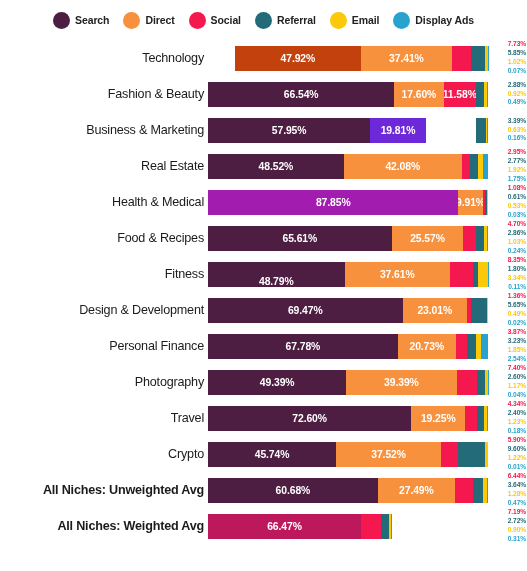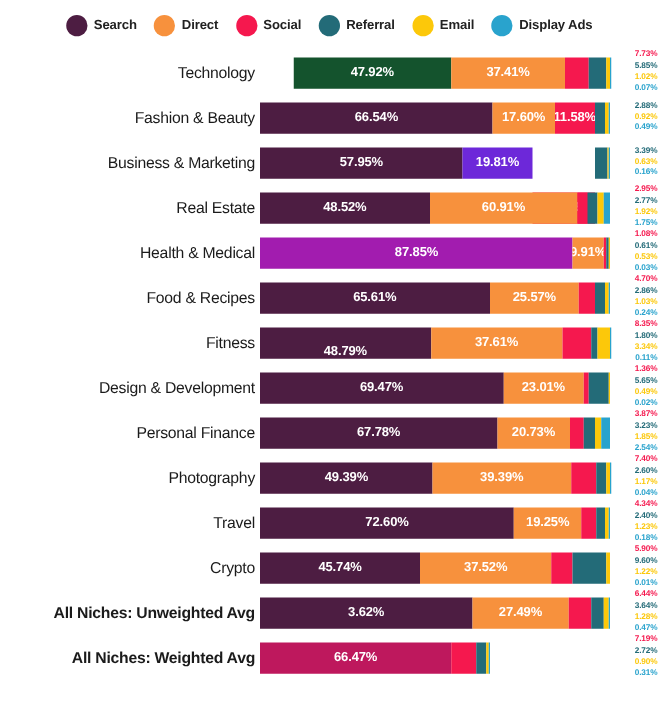--- a/index.html
+++ b/index.html
@@ -102,21 +102,21 @@
       <div class="legend-item">
         <span class="legend-swatch" style="background: rgb(41, 163, 205);"></span>
         <span class="legend-label">Display Ads</span>
       </div>
     </div>
 
   <div class="plot">
       <div class="row">
         <div class="cat-label">Technology</div>
         <div class="bar">
-          <div class="seg" title="Search 47.92%" style="background: #14532d; width: 144px; margin-left: 27px;">
+          <div class="seg" title="Search 47.92%" style="background: #c2410c; width: 144px; margin-left: 27px;">
             <span class="seg-value">47.92%</span>
           </div>
           <div class="seg" title="Direct 37.41%" style="background: rgb(247, 145, 61); width: 104.748px;">
             <span class="seg-value">37.41%</span>
           </div>
           <div class="seg" title="Social 7.73%" style="background: rgb(245, 24, 78); width: 21.644px;"></div>
           <div class="seg" title="Referral 5.85%" style="background: rgb(35, 107, 120); width: 16.38px;"></div>
           <div class="seg" title="Email 1.02%" style="background: rgb(252, 200, 10); width: 2.856px;"></div>
           <div class="seg" title="Display Ads 0.07%" style="background: rgb(41, 163, 205); width: 0.196px;"></div>
         </div>
@@ -171,21 +171,21 @@
           <div class="out-label" style="color: rgb(41, 163, 205);">0.16%</div>
         </div>
       </div>
       <div class="row">
         <div class="cat-label">Real Estate</div>
         <div class="bar">
           <div class="seg" title="Search 48.52%" style="background: rgb(77, 29, 66); width: 135.856px;">
             <span class="seg-value">48.52%</span>
           </div>
           <div class="seg" title="Direct 42.08%" style="background: rgb(247, 145, 61); width: 117.824px;">
-            <span class="seg-value">60.91%</span>
+            <span class="seg-value">42.08%</span>
           </div>
           <div class="seg" title="Social 2.95%" style="background: rgb(245, 24, 78); width: 8.26px;"></div>
           <div class="seg" title="Referral 2.77%" style="background: rgb(35, 107, 120); width: 7.756px;"></div>
           <div class="seg" title="Email 1.92%" style="background: rgb(252, 200, 10); width: 5.376px;"></div>
           <div class="seg" title="Display Ads 1.75%" style="background: rgb(41, 163, 205); width: 4.9px;"></div>
         </div>
         <div class="out-labels">
           <div class="out-label" style="color: rgb(245, 24, 78);">2.95%</div>
           <div class="out-label" style="color: rgb(35, 107, 120);">2.77%</div>
           <div class="out-label" style="color: rgb(252, 200, 10);">1.92%</div>
@@ -357,21 +357,21 @@
           <div class="out-label" style="color: rgb(245, 24, 78);">5.90%</div>
           <div class="out-label" style="color: rgb(35, 107, 120);">9.60%</div>
           <div class="out-label" style="color: rgb(252, 200, 10);">1.22%</div>
           <div class="out-label" style="color: rgb(41, 163, 205);">0.01%</div>
         </div>
       </div>
       <div class="row is-summary">
         <div class="cat-label">All Niches: Unweighted Avg</div>
         <div class="bar">
           <div class="seg" title="Search 60.68%" style="background: rgb(77, 29, 66); width: 169.904px;">
-            <span class="seg-value">3.62%</span>
+            <span class="seg-value">60.68%</span>
           </div>
           <div class="seg" title="Direct 27.49%" style="background: rgb(247, 145, 61); width: 76.972px;">
             <span class="seg-value">27.49%</span>
           </div>
           <div class="seg" title="Social 6.44%" style="background: rgb(245, 24, 78); width: 18.032px;"></div>
           <div class="seg" title="Referral 3.64%" style="background: rgb(35, 107, 120); width: 10.192px;"></div>
           <div class="seg" title="Email 1.28%" style="background: rgb(252, 200, 10); width: 3.584px;"></div>
           <div class="seg" title="Display Ads 0.47%" style="background: rgb(41, 163, 205); width: 1.316px;"></div>
         </div>
         <div class="out-labels">

